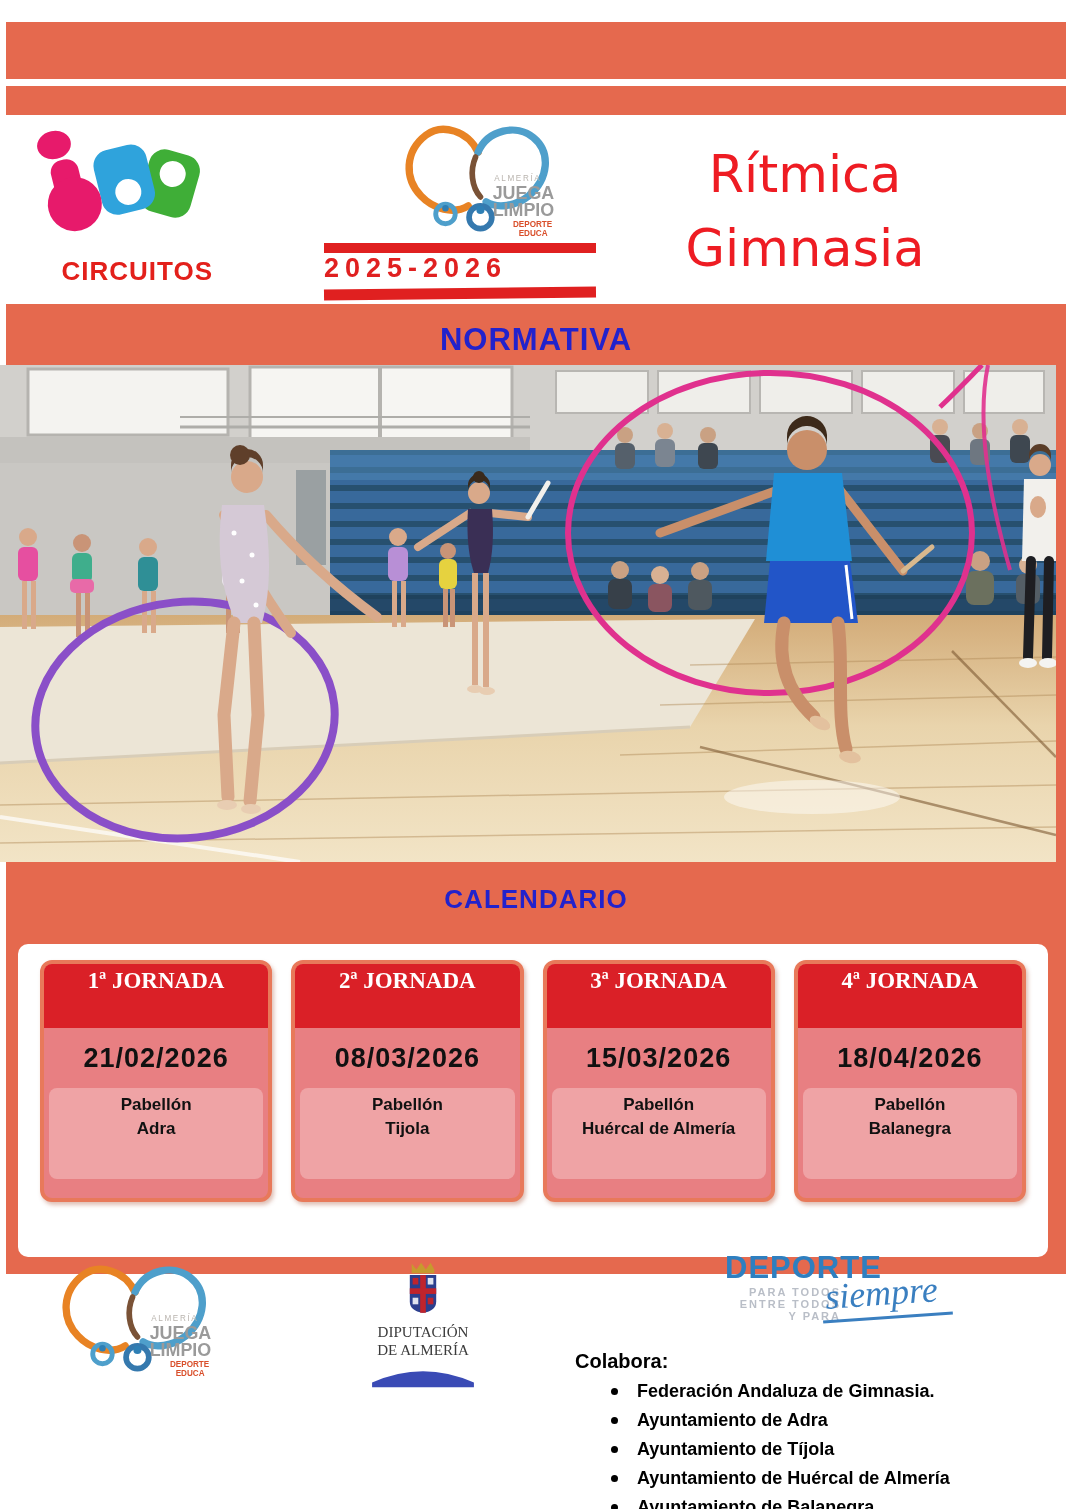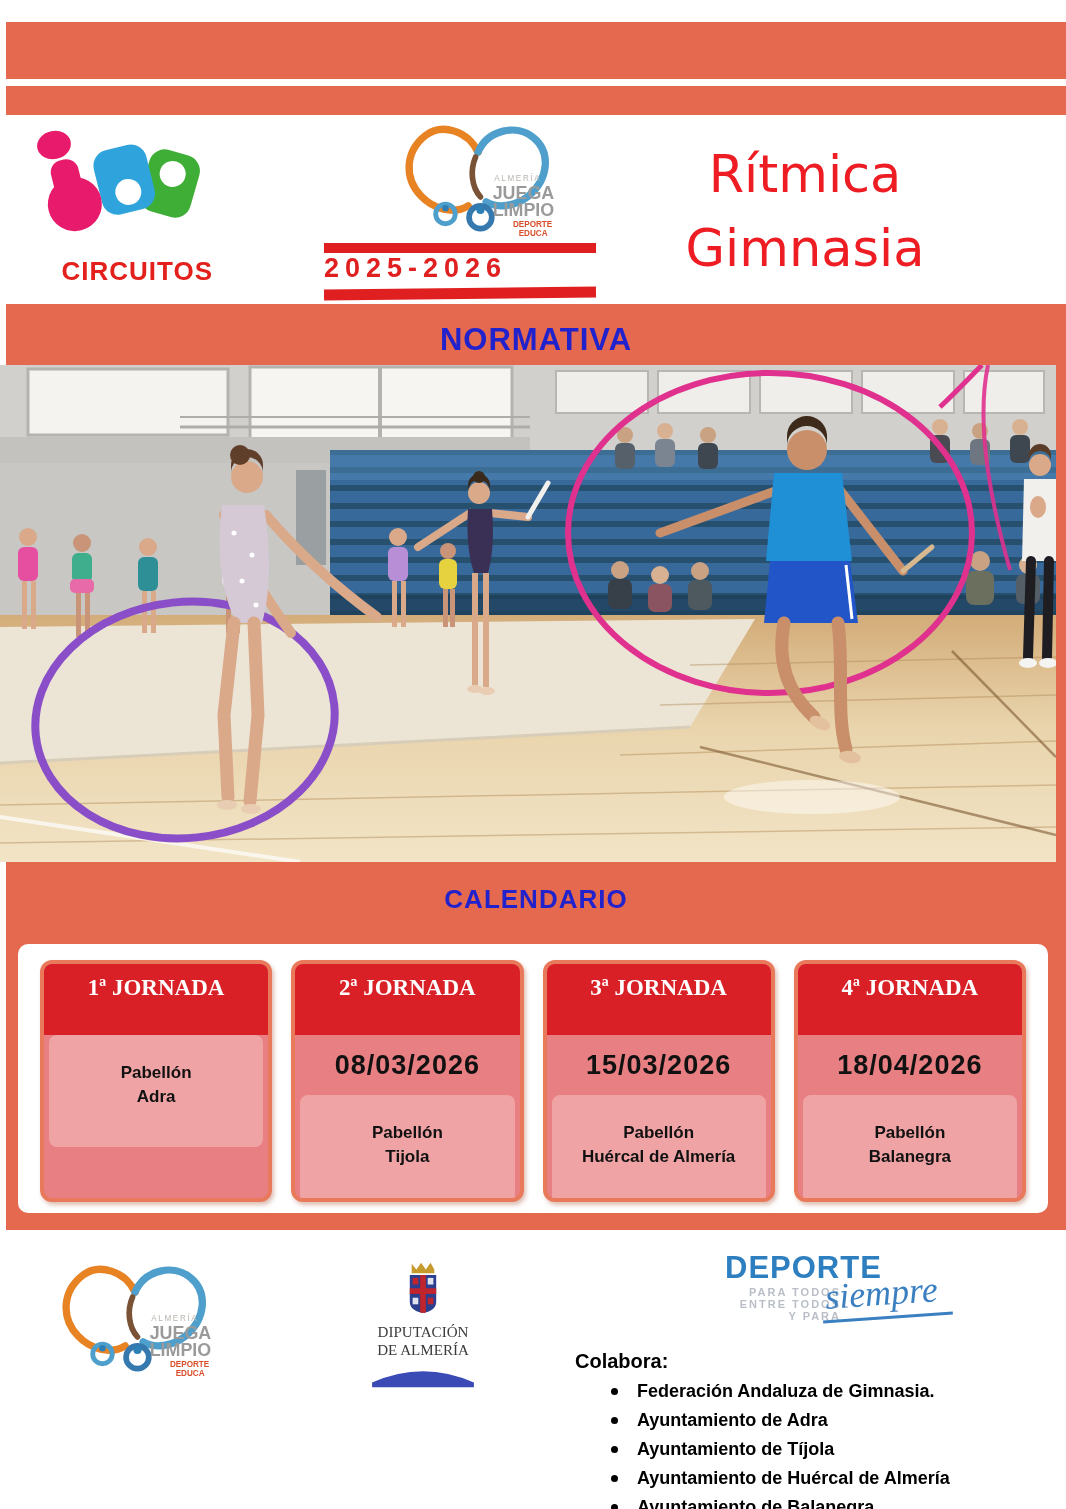--- a/index.html
+++ b/index.html
@@ -25,33 +25,33 @@
   #season-bar1{top:243px;}
   #season-bar2{top:288px;height:11px;transform:rotate(-0.6deg);}
   #season-text{position:absolute;left:324px;top:253px;width:272px;text-align:left;
     color:#E02020;font-weight:bold;font-size:27px;letter-spacing:6px;}
   #main-title{position:absolute;left:610px;top:138px;width:390px;text-align:center;
     color:#EE1C23;font-size:51px;line-height:1.45;font-family:"DejaVu Sans",sans-serif;}
   
   #photo{position:absolute;left:0;top:365px;width:1066px;height:497px;background:#E5694E;}
   #photo svg{position:absolute;left:0;top:0;}
   
-  #band-calendario{top:862px;height:368px;}
+  #band-calendario{top:862px;height:412px;}
   #calendario-label{display:inline-block;margin-top:22px;font-size:26px;}
   #band-calendario{text-align:center;}
   #cal-panel{position:absolute;left:12px;right:18px;top:82px;bottom:17px;background:#ffffff;border-radius:10px;}
   #cards{display:flex;gap:19px;padding:16px 22px 0 22px;}
   .card{flex:1;height:234px;border-radius:12px;border:4px solid #E8795A;overflow:hidden;
         background:#E87F82;box-shadow:2px 3px 4px rgba(160,70,40,.35);text-align:center;}
   .card-header{height:60px;background:#DA2027;color:#ffffff;
-     font-family:"Liberation Serif",serif;font-weight:bold;font-size:23px;padding-top:11px;}
+     font-family:"Liberation Serif",serif;font-weight:bold;font-size:23px;padding-top:4px;}
   .card-date{height:60px;display:flex;align-items:center;justify-content:center;
      color:#111111;font-weight:bold;font-size:27px;letter-spacing:1px;}
   .card-venue{margin:0 5px;height:86px;background:#EFA3A5;border-radius:8px;
-     padding-top:26px;color:#111111;font-weight:bold;font-size:17px;line-height:1.4;}
+     padding-top:5px;color:#111111;font-weight:bold;font-size:17px;line-height:1.4;}
   
   #jl-footer{position:absolute;left:45px;top:1258px;width:180px;height:122px;}
   #dip-logo{position:absolute;left:358px;top:1260px;width:130px;height:132px;}
   #deporte-logo{position:absolute;left:725px;top:1250px;width:240px;height:90px;}
   #deporte-word{color:#2E7FC0;font-weight:bold;font-size:31px;letter-spacing:1px;}
   .deporte-sub{color:#B9BEC7;font-weight:bold;font-size:11px;letter-spacing:2px;line-height:1.1;}
   #deporte-sub-block{width:108px;text-align:right;margin-left:8px;}
   #siempre{position:absolute;left:100px;top:22px;color:#3A7FC0;font-size:36px;
      font-family:"Liberation Serif",serif;font-style:italic;transform:rotate(-4deg);}
   #siempre-underline{position:absolute;left:98px;top:66px;width:130px;height:3px;background:#3A7FC0;transform:rotate(-4deg);}
@@ -323,20 +323,21 @@
   </g>
 </svg>
 </div>
 
 <div class="band" id="band-calendario">
   <span id="calendario-label" class="blue-heading">CALENDARIO</span>
   <div id="cal-panel">
     <div id="cards">
       <div class="card">
         <div class="card-header">1ª JORNADA</div>
+        <div class="card-date">21/02/2026</div>
         <div class="card-venue">
           <div>Pabellón</div>
           <div>Adra</div>
         </div>
       </div>
       <div class="card">
         <div class="card-header">2ª JORNADA</div>
         <div class="card-date">08/03/2026</div>
         <div class="card-venue">
           <div>Pabellón</div>

